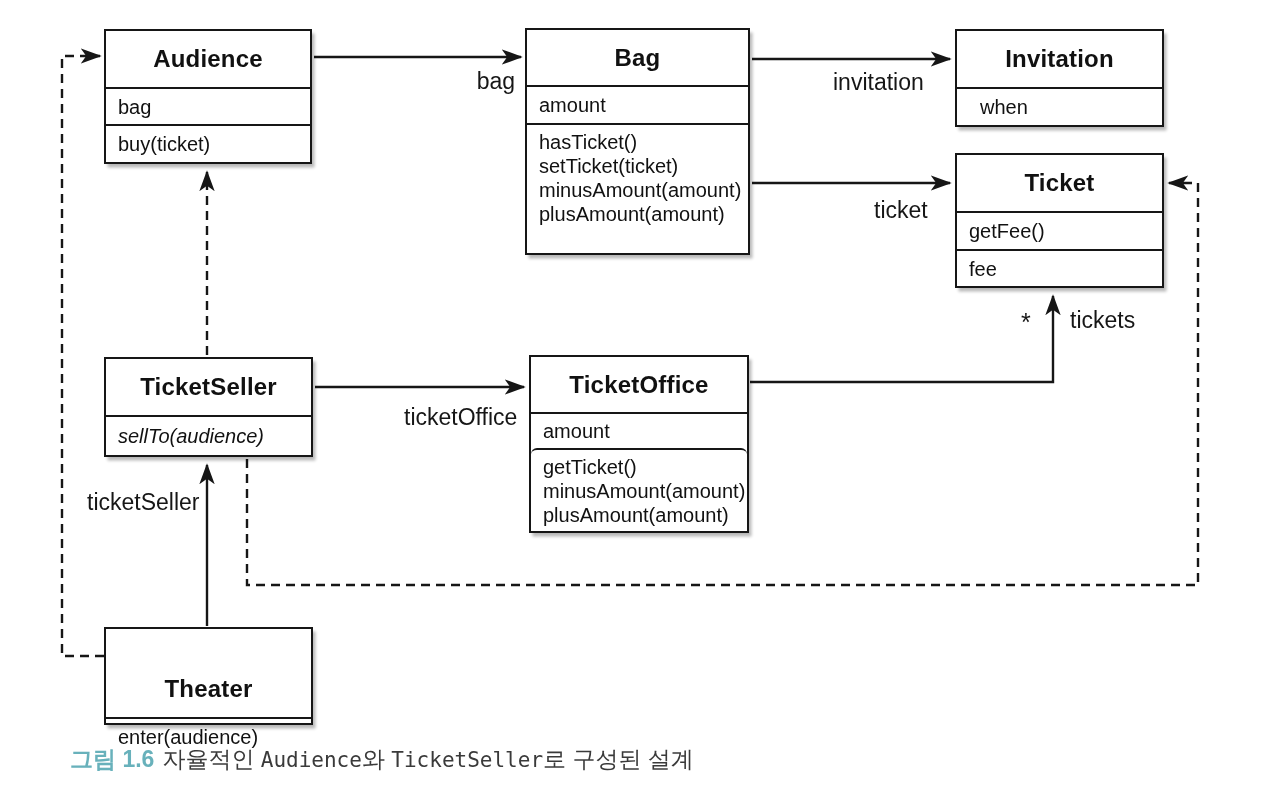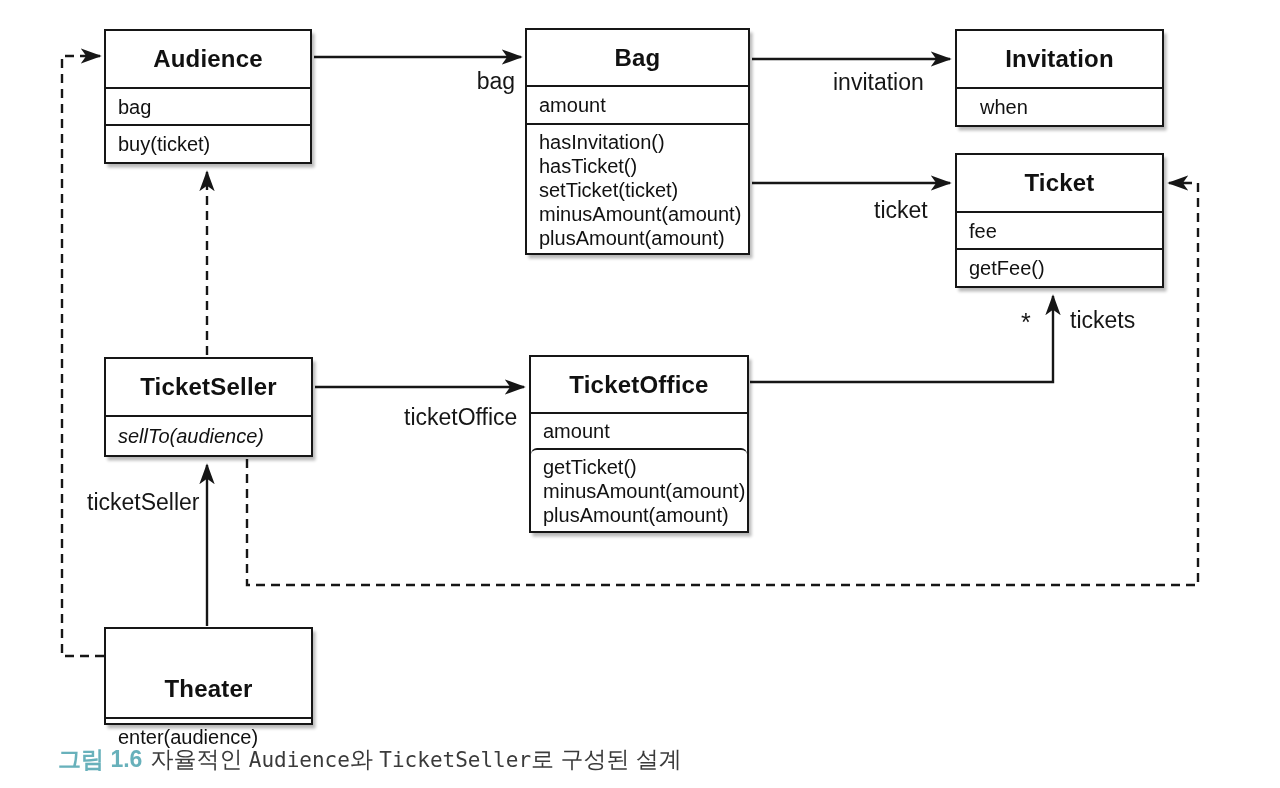--- a/index.html
+++ b/index.html
@@ -59,21 +59,21 @@
     padding-top: 5px;
   }
   .edge-label {
     position: absolute;
     font-size: 23px;
     color: #161616;
     white-space: nowrap;
   }
   .caption {
     position: absolute;
-    left: 58px;
+    left: 70px;
     top: 744px;
     font-size: 23px;
     color: #3a3a3a;
     white-space: nowrap;
   }
   .caption .fig-label {
     color: #68b1bb;
     font-weight: bold;
     margin-right: 8px;
   }
@@ -115,42 +115,41 @@
       <div class="member-row">buy(ticket)</div>
     </div>
   </div>
 
   <div class="uml" style="left:525px; top:28px; width:225px; height:227px;">
     <div class="cmp uml-title" style="height:55px;">Bag</div>
     <div class="cmp single-row" style="height:38px;">
       <div class="member-row">amount</div>
     </div>
     <div class="cmp multi" style="height:130px;">
-      <div class="member-row">hasInvitation()</div>
       <div class="member-row">hasTicket()</div>
       <div class="member-row">setTicket(ticket)</div>
       <div class="member-row">minusAmount(amount)</div>
       <div class="member-row">plusAmount(amount)</div>
     </div>
   </div>
 
   <div class="uml" style="left:955px; top:29px; width:209px; height:98px;">
     <div class="cmp uml-title" style="height:56px;">Invitation</div>
     <div class="cmp single-row" style="height:38px;padding-left:11px;">
       <div class="member-row">when</div>
     </div>
   </div>
 
   <div class="uml" style="left:955px; top:153px; width:209px; height:135px;">
     <div class="cmp uml-title" style="height:56px;">Ticket</div>
+    <div class="cmp single-row" style="height:38px;">
+      <div class="member-row">getFee()</div>
+    </div>
     <div class="cmp single-row" style="height:37px;">
       <div class="member-row">fee</div>
-    </div>
-    <div class="cmp single-row" style="height:38px;">
-      <div class="member-row">getFee()</div>
     </div>
   </div>
 
   <div class="uml" style="left:104px; top:357px; width:209px; height:100px;">
     <div class="cmp uml-title" style="height:56px;">TicketSeller</div>
     <div class="cmp single-row" style="height:40px;font-style:italic;">
       <div class="member-row">sellTo(audience)</div>
     </div>
   </div>
 

